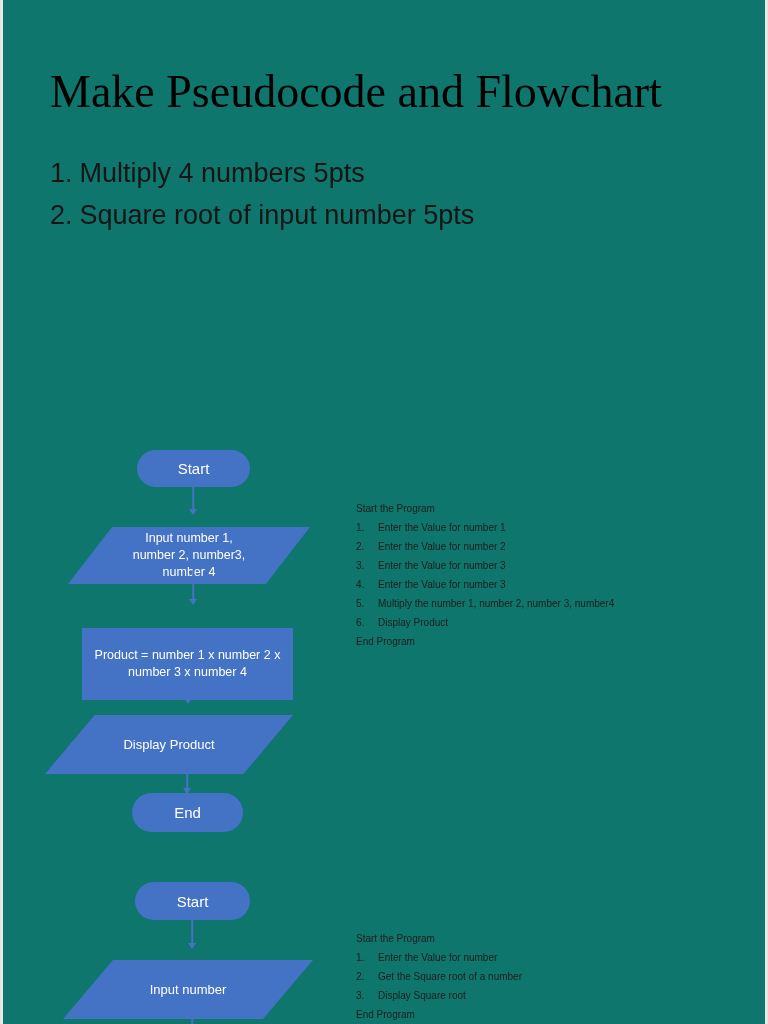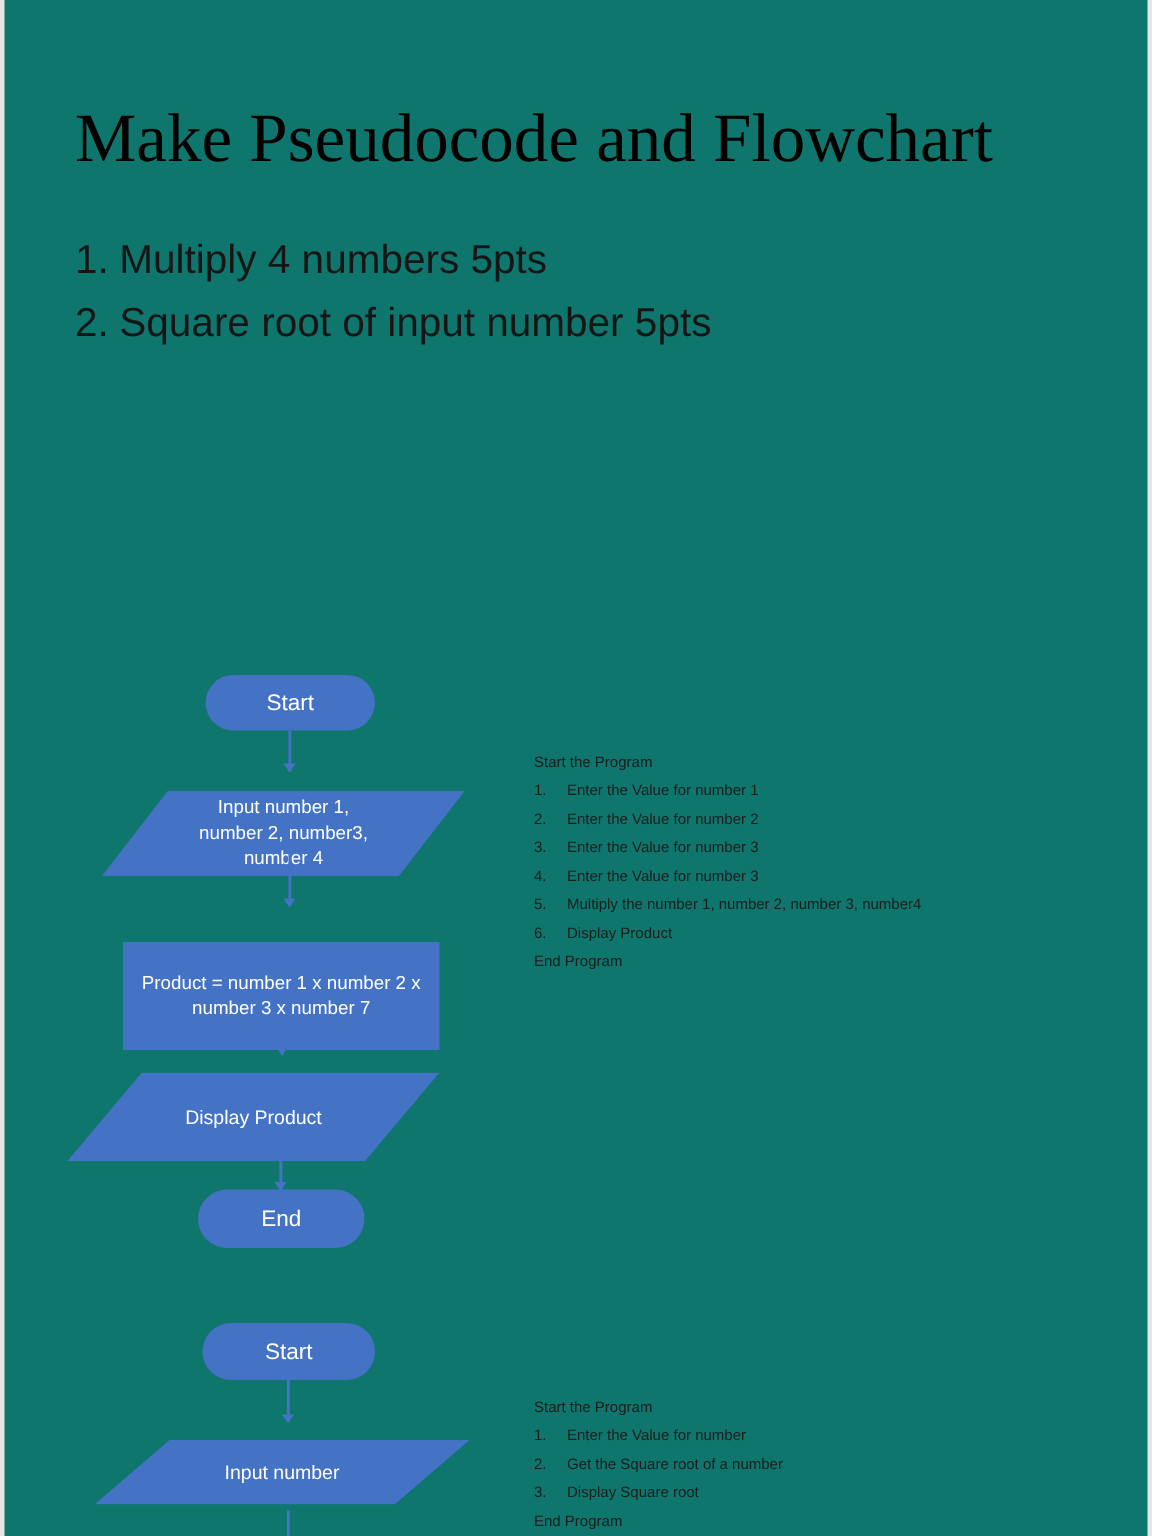--- a/index.html
+++ b/index.html
@@ -86,21 +86,21 @@
       <span>number 2, number3,</span>
       <span>number 4</span>
     </div>
   </div>
 
   <div class="connector head" style="left:188px;top:570px;height:34px;"></div>
 
   <div class="shape proc" style="left:82px;top:605px;width:211px;height:72px;margin-top:23px;">
     <div class="lines">
       <span>Product = number 1 x number 2 x</span>
-      <span>number 3 x number 7</span>
+      <span>number 3 x number 4</span>
     </div>
   </div>
 
   <div class="connector head" style="left:183px;top:677px;height:26px;"></div>
 
   <div class="shape para" style="left:45px;top:703px;width:248px;height:59px;--skew:20%;font-size:13px;">
     <span>Display Product</span>
   </div>
 
   <div class="connector head" style="left:182px;top:762px;height:31px;"></div>
@@ -137,21 +137,21 @@
     </div>
     <div class="pline">End Program</div>
   </div>
 
   <div class="shape pill" style="left:135px;top:882px;width:115px;height:38px;">
     <span>Start</span>
   </div>
 
   <div class="connector head" style="left:187px;top:920px;height:28px;"></div>
 
-  <div class="shape para" style="left:63px;top:948px;width:250px;height:43px;--skew:20%;font-size:13px;">
+  <div class="shape para" style="left:63px;top:948px;width:250px;height:59px;--skew:20%;font-size:13px;">
     <span>Input number</span>
   </div>
 
   <div class="connector" style="left:187px;top:1007px;height:17px;"></div>
 
   <div class="pseudo" style="left:356px;top:929px;">
     <div class="pline">Start the Program</div>
     <div class="pstep">
       <span class="pnum">1.</span>
       <span class="ptext">Enter the Value for number</span>

